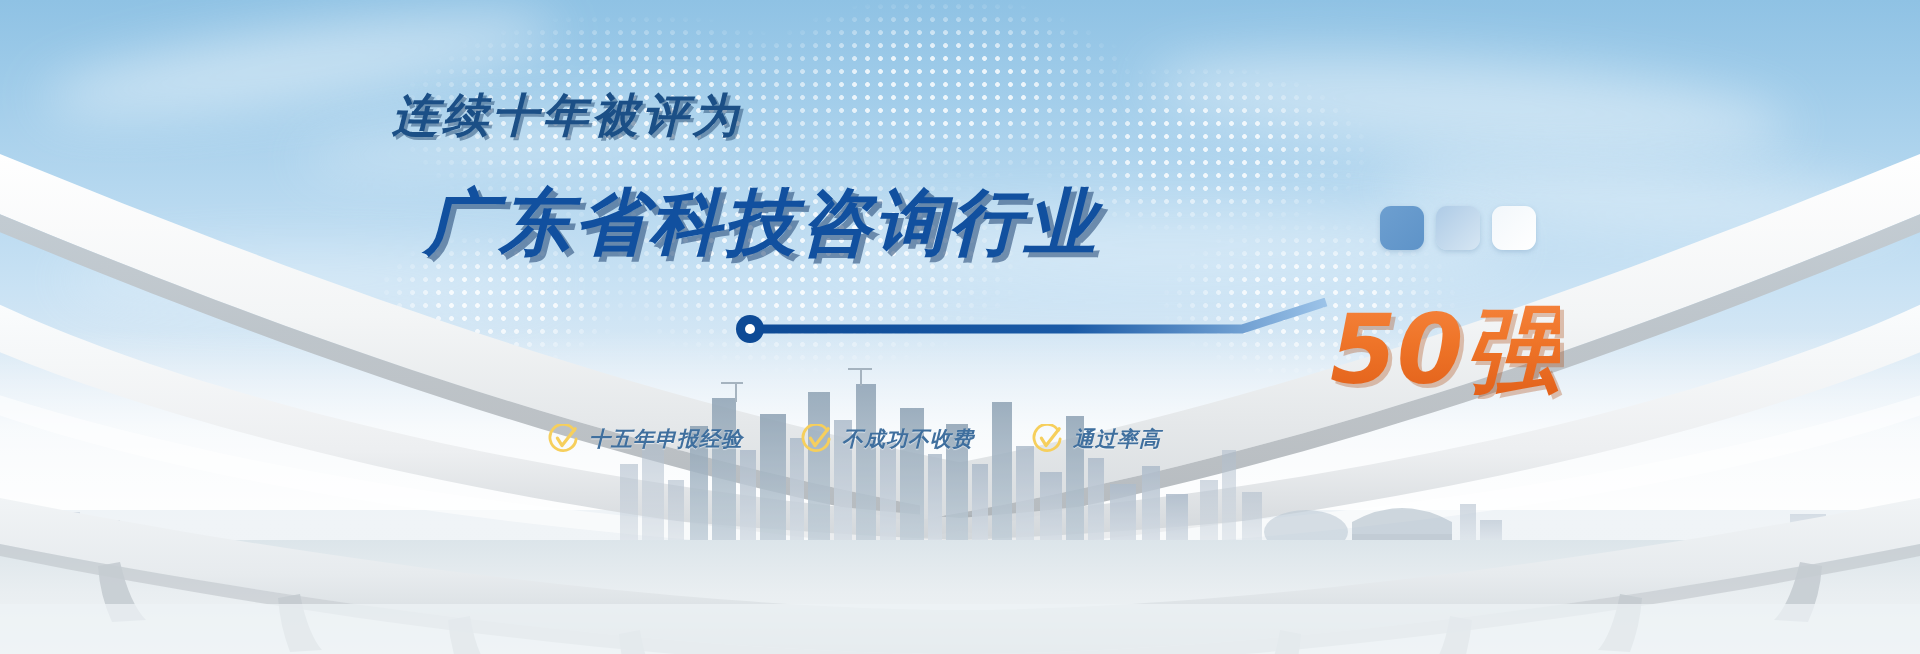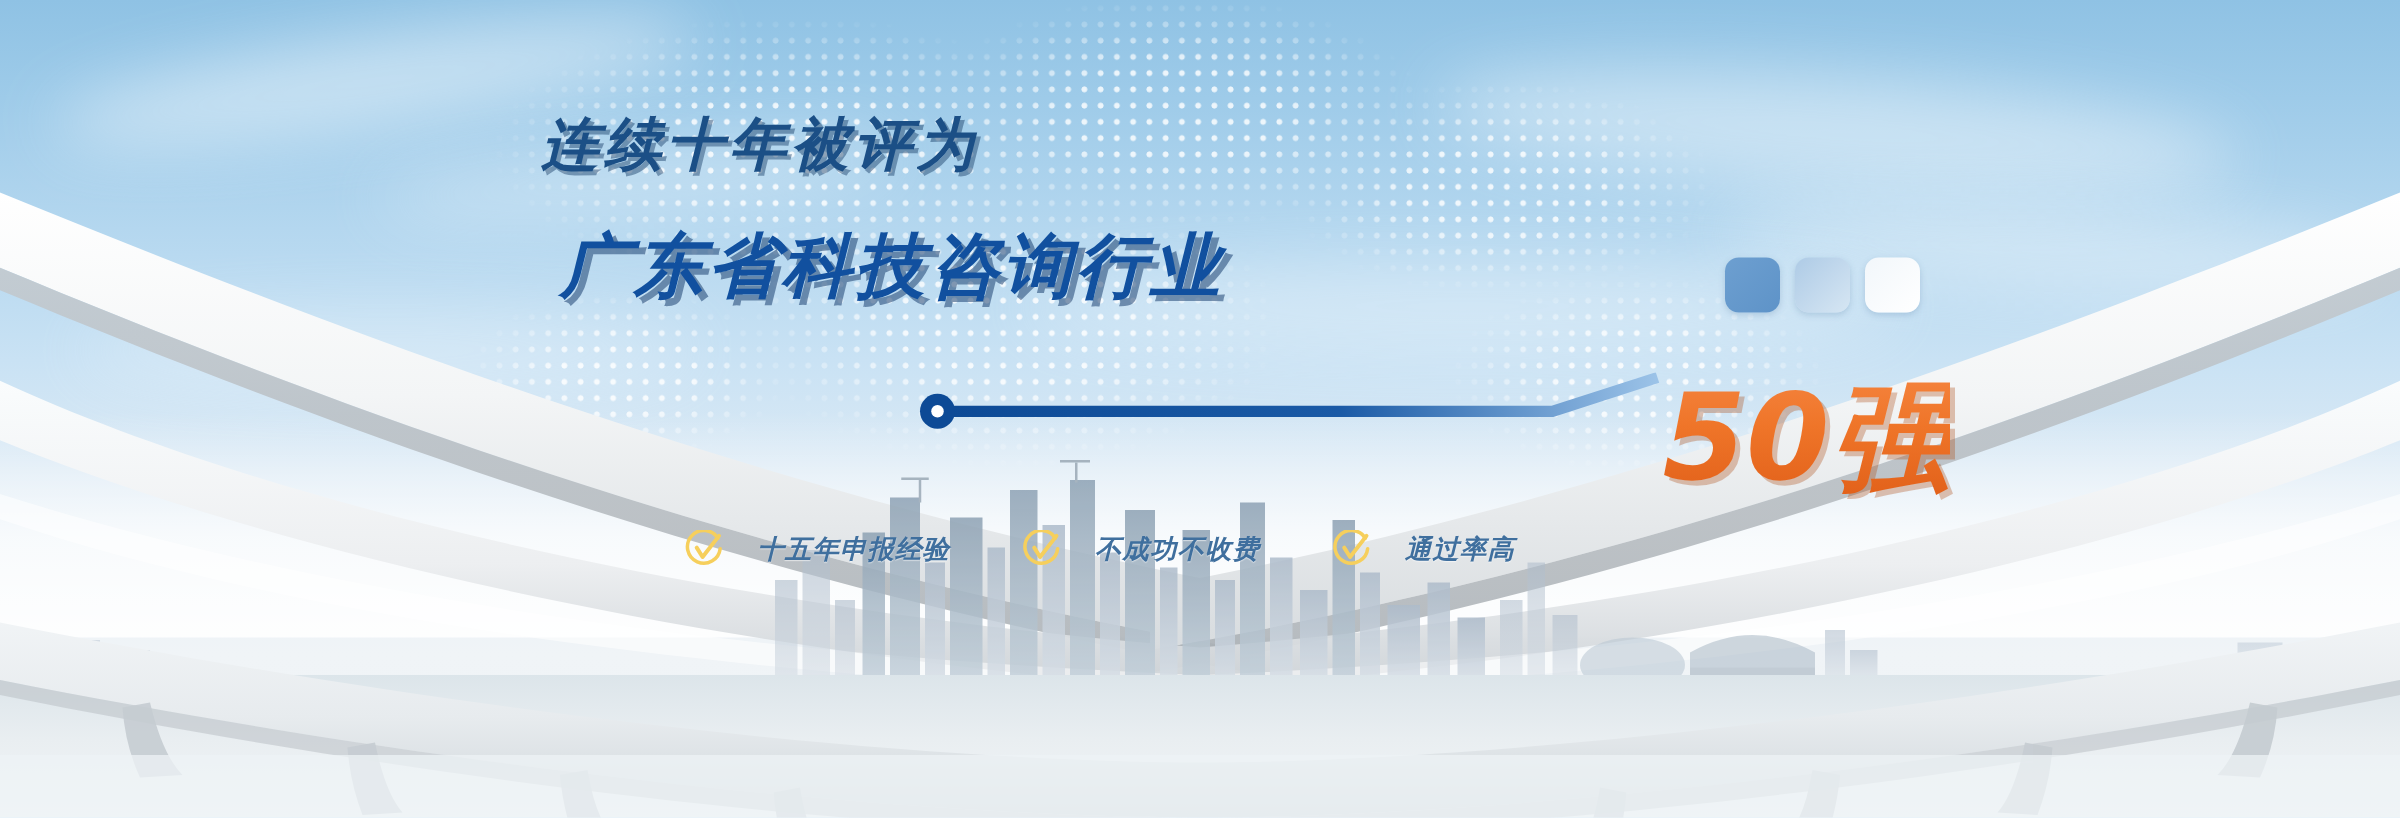--- a/index.html
+++ b/index.html
@@ -76,26 +76,25 @@
 
   .kicker{
     position:absolute;left:392px;top:92px;
     font-size:46px;line-height:1;
     font-weight:bold;font-style:italic;
     letter-spacing:4px;
     color:#1b4f86;
     text-shadow:3px 3px 0 rgba(22,60,103,.45);
     white-space:nowrap;
     font-family:"DejaVu Sans","Liberation Sans",sans-serif;
-    margin-left:41px;
   }
 
   .headline{
-    position:absolute;left:448px;top:186px;
-    font-size:56px;line-height:1;
+    position:absolute;left:424px;top:186px;
+    font-size:72px;line-height:1;
     font-weight:bold;font-style:italic;
     letter-spacing:3px;
     color:#11509f;
     text-shadow:5px 5px 0 rgba(13,52,102,.5);
     white-space:nowrap;
     font-family:"DejaVu Sans","Liberation Sans",sans-serif;
   }
 
   .rank{
     position:absolute;left:1282px;top:302px;
@@ -119,21 +118,21 @@
   .sq3{background:linear-gradient(135deg,#f2f7fb,#ffffff);}
 
   
   .connector{position:absolute;left:730px;top:298px;}
 
   
   .features{
     position:absolute;left:548px;top:424px;
     display:flex;align-items:center;gap:58px;
   }
-  .feat{display:flex;align-items:center;gap:28px;}
+  .feat{display:flex;align-items:center;gap:11px;}
   .feat .tick{width:30px;height:30px;flex:0 0 30px;}
   .feat .ftxt{
     font-size:21px;font-weight:bold;font-style:italic;
     color:#3f6f9e;letter-spacing:1px;white-space:nowrap;
     text-shadow:0 1px 1px rgba(255,255,255,.6);
     font-family:"DejaVu Sans","Liberation Sans",sans-serif;
   }
 </style>
 </head>
 <body>

